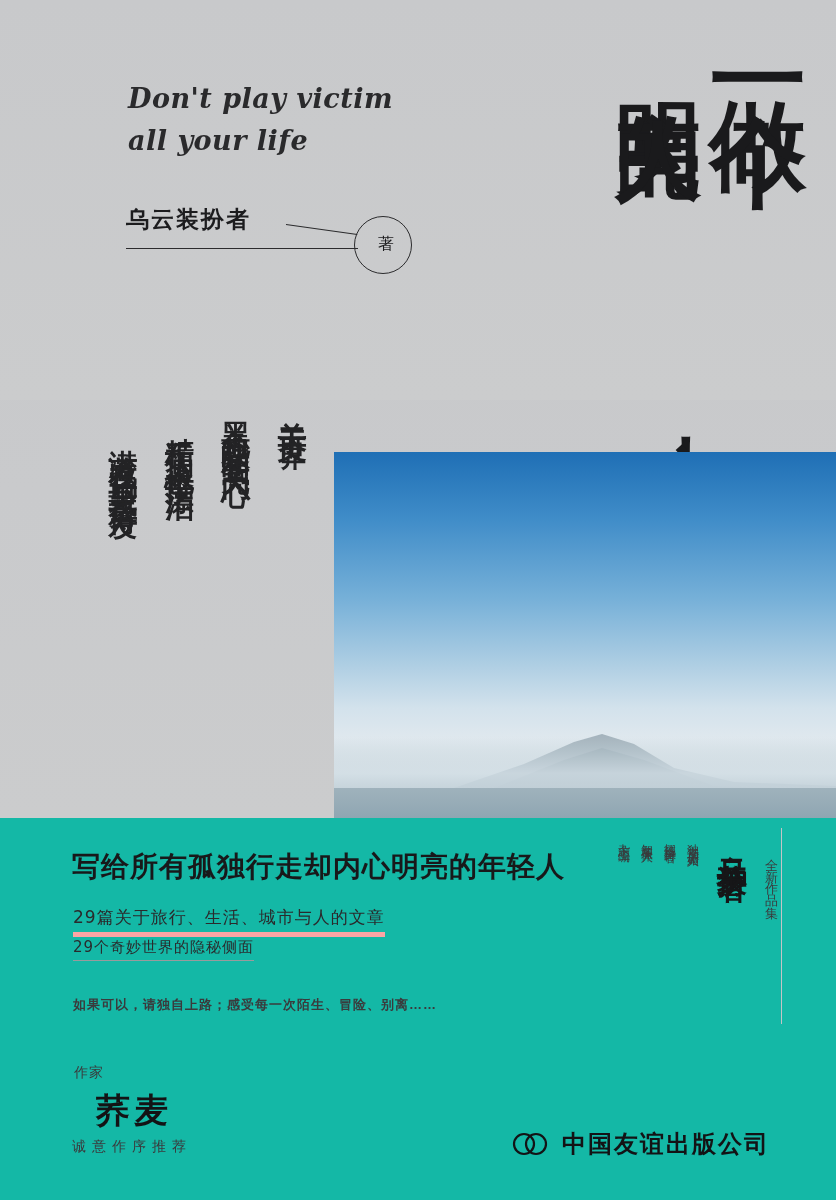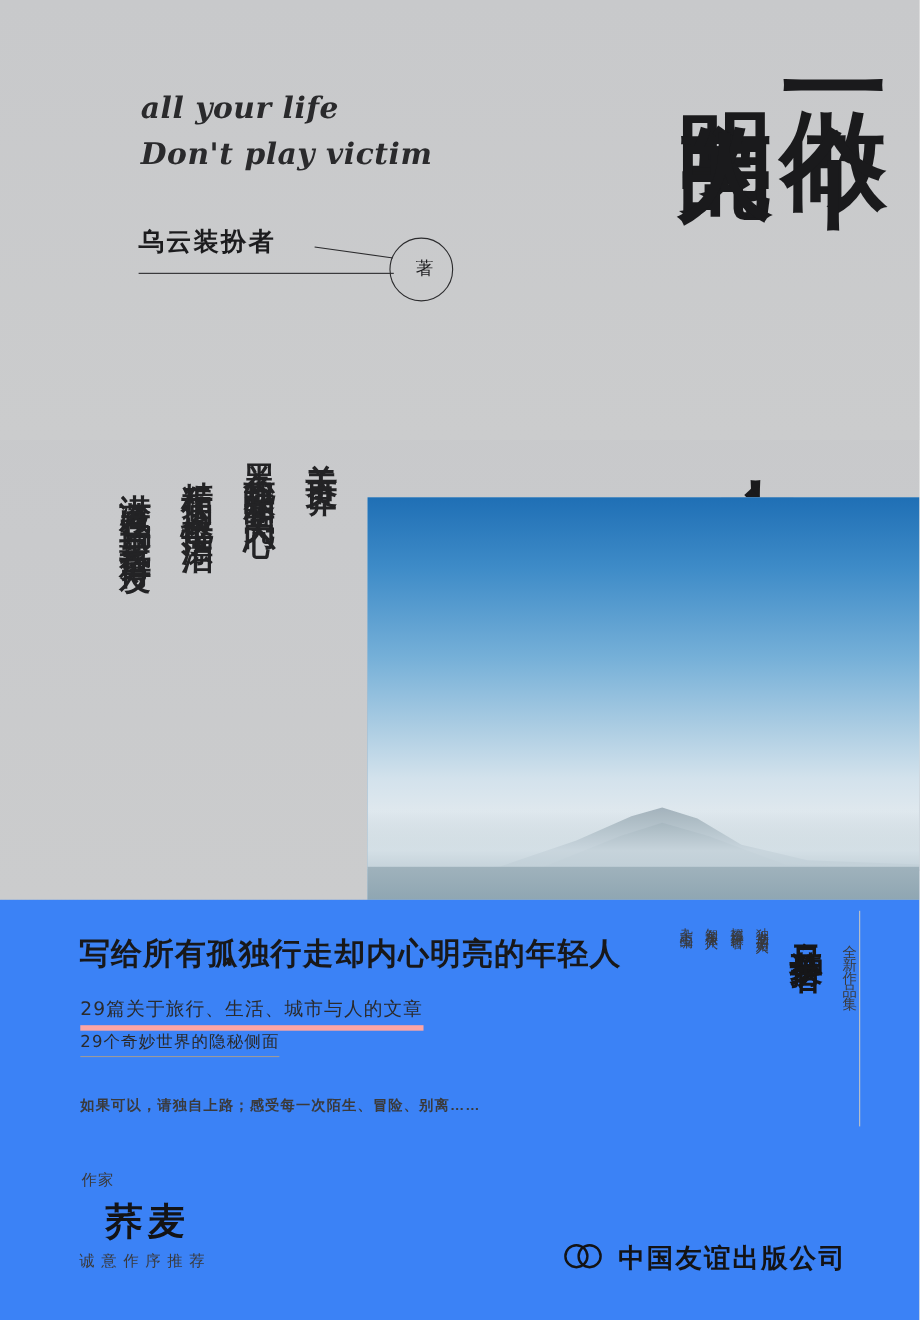--- a/index.html
+++ b/index.html
@@ -211,21 +211,21 @@
     background: linear-gradient(180deg, rgba(222,232,238,0.0) 0%, rgba(214,226,233,0.75) 70%, rgba(197,211,219,0.9) 100%);
   }
 
   
   .bottom-area {
     position: absolute;
     left: 0;
     top: 818px;
     width: 836px;
     height: 382px;
-    background: #3b82f6;
+    background: #14b8a6;
   }
   .headline {
     position: absolute;
     left: 72px;
     top: 30px;
     font-family: "DejaVu Sans", "Liberation Sans", sans-serif;
     font-weight: bold;
     font-size: 28px;
     letter-spacing: 1px;
     color: #18181a;
@@ -346,20 +346,21 @@
     letter-spacing: 6px;
     color: #3a3a3c;
   }
 
   
   .publisher {
     position: absolute;
     right: 66px;
     bottom: 40px;
     display: flex;
+    align-items: center;
     gap: 10px;
   }
   .pub-logo {
     width: 40px;
     height: 28px;
     position: relative;
   }
   .pub-name {
     font-family: "DejaVu Sans", "Liberation Sans", sans-serif;
     font-weight: bold;
@@ -376,22 +377,22 @@
   <div class="top-area">
     <div class="top-sheen"></div>
   </div>
 
   <div class="main-title">
     <div class="col col1">做一个</div>
     <div class="col col2">明亮的人</div>
   </div>
 
   <div class="eng-title">
+    <div>Don't play victim</div>
     <div>all your life</div>
-    <div>Don't play victim</div>
   </div>
 
   <div class="author-line">
     <div class="author-name">乌云装扮者</div>
     <div class="author-rule"></div>
     <div class="author-rule2"></div>
     <div class="author-circle"></div>
     <div class="author-zhu">著</div>
   </div>
 

